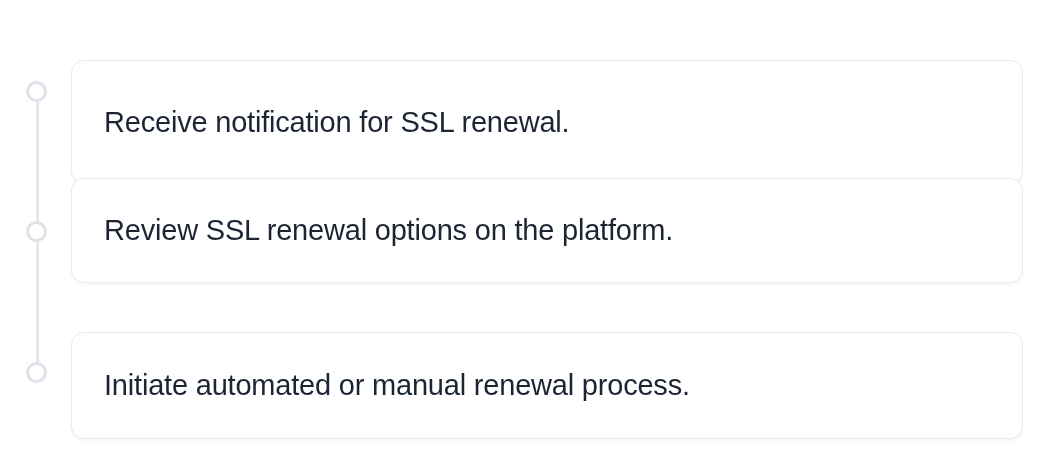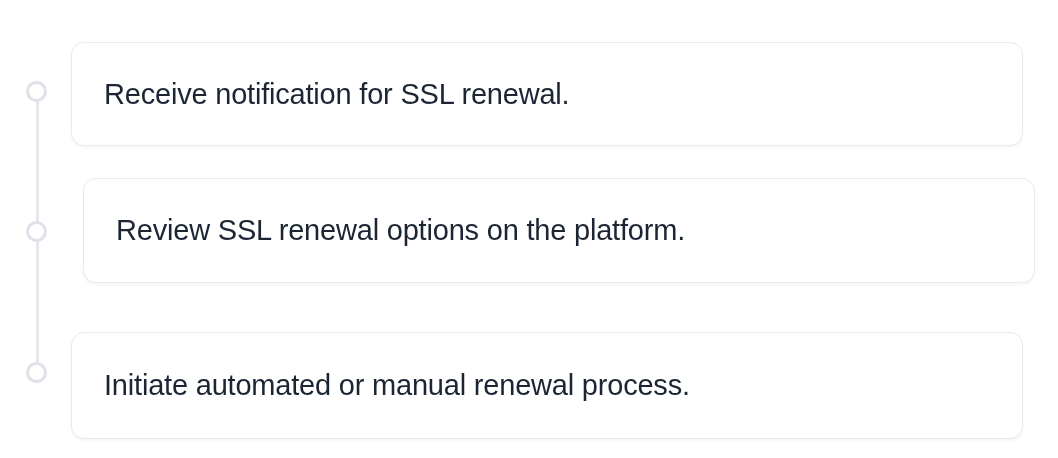--- a/index.html
+++ b/index.html
@@ -46,22 +46,22 @@
     width: 952px;
     box-sizing: border-box;
     background: var(--card-background, #ffffff);
     border: 1.5px solid var(--card-border, #e7eaee);
     border-radius: 13px;
     box-shadow: 0 2px 3px rgba(27, 36, 51, 0.04);
     display: flex;
     align-items: center;
     padding-left: 32px;
   }
-  .card-1 { top: 42px;  height: 104px; }
-  .card-2 { top: 178px; height: 105px; margin-left: 12px; }
+  .card-1 { top: 60px;  height: 124px; }
+  .card-2 { top: 178px; height: 105px; }
   .card-3 { top: 332px; height: 107px; }
   .label {
     font-size: 29px;
     letter-spacing: -0.2px;
     color: var(--text, #1c2533);
     line-height: 1.2;
     white-space: nowrap;
   }
 </style>
 </head>

